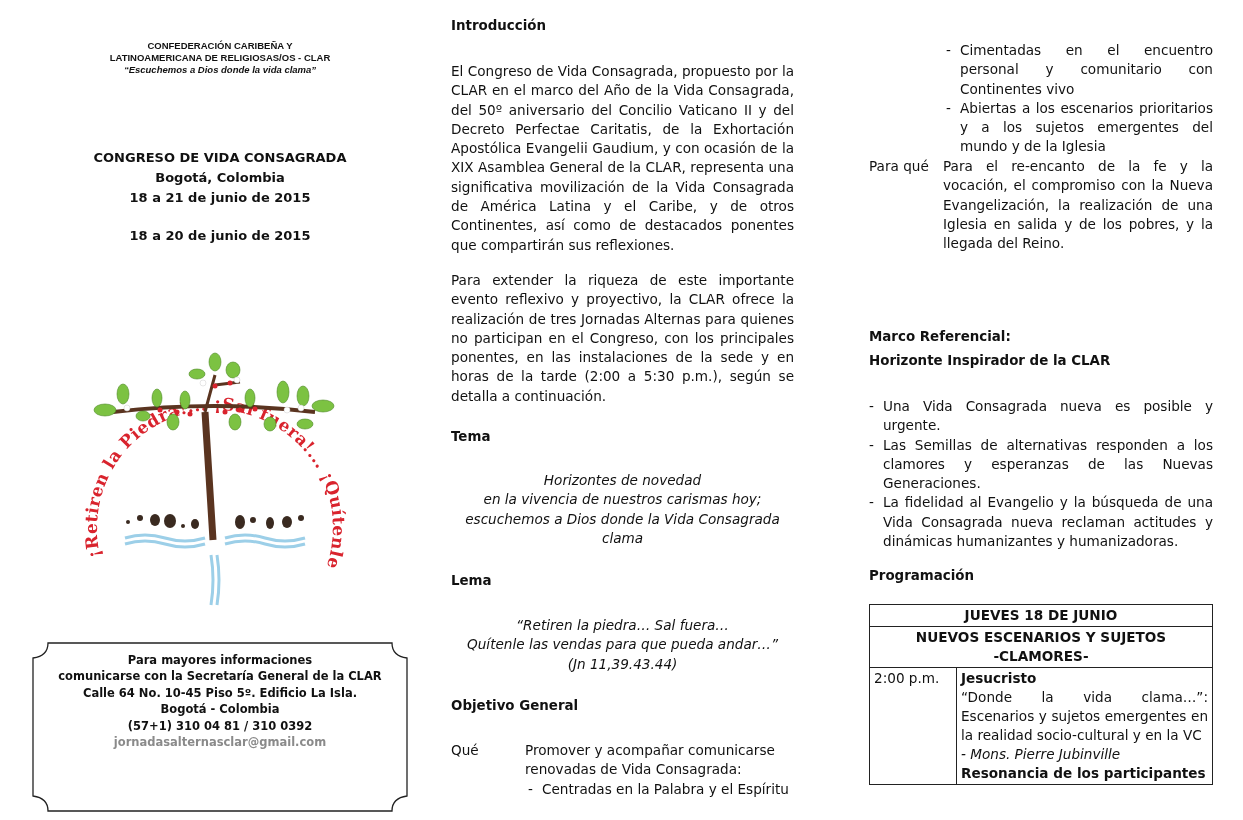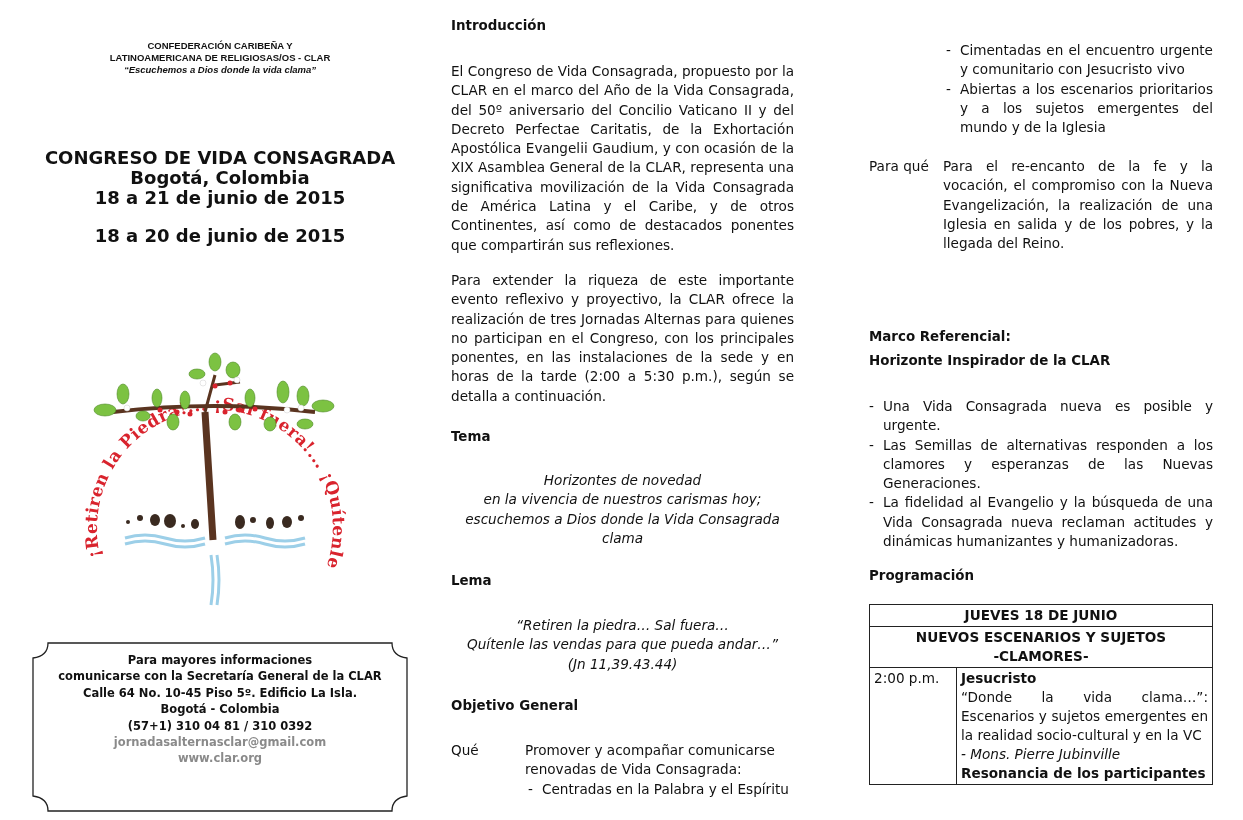--- a/index.html
+++ b/index.html
@@ -5,21 +5,21 @@
   html, body { margin:0; padding:0; background:#ffffff; }
   body { width:1243px; height:820px; position:relative; overflow:hidden;
          font-family:"DejaVu Sans", sans-serif; color:#111; }
   .col { position:absolute; top:0; }
   
   #left { left:40px; width:360px; }
   .org { position:absolute; top:40px; left:0; width:360px; text-align:center;
          font-family:"Liberation Sans", sans-serif; font-weight:bold; font-size:9.5px; line-height:12px; }
   .org .motto { font-style:italic; }
   .congress { position:absolute; top:148px; left:0; width:360px; text-align:center;
-              font-weight:bold; font-size:18px; line-height:20px; }
+              font-weight:bold; font-size:13px; line-height:20px; }
   .congress .gap { height:18px; }
   .logo { position:absolute; top:330px; left:25px; width:300px; height:280px; }
   .infobox { position:absolute; top:642px; left:-8px; width:376px; height:188px; }
   .infobox svg { position:absolute; top:0; left:0; }
   .infobox .txt { position:absolute; top:10px; left:0; width:376px; text-align:center;
                   font-weight:bold; font-size:11.5px; line-height:16.4px; }
   .infobox .muted { color:#8a8a8a; }
 
   
   .body-text { font-size:13.6px; line-height:19.3px; text-align:justify; }
@@ -139,21 +139,20 @@
     <svg width="376" height="170" viewBox="0 0 376 170">
       <path d="M 16,1 L 360,1 Q 360,14 375,16 L 375,154 Q 360,156 360,169 L 16,169 Q 16,156 1,154 L 1,16 Q 16,14 16,1 Z" fill="none" stroke="#222" stroke-width="1.3"></path>
     </svg>
     <div class="txt">
       <div>Para mayores informaciones</div>
       <div>comunicarse con la Secretaría General de la CLAR</div>
       <div>Calle 64 No. 10-45 Piso 5º. Edificio La Isla.</div>
       <div>Bogotá - Colombia</div>
       <div>(57+1) 310 04 81 / 310 0392</div>
       <div class="muted">jornadasalternasclar@gmail.com</div>
-      <div class="muted">www.clar.org</div>
     </div>
   </div>
 </div>
 
 <div id="mid" class="col">
   <div class="abs heading" style="top:18px">Introducción</div>
   <div class="abs body-text" style="top:62px">El Congreso de Vida Consagrada, propuesto por la CLAR en el marco del Año de la Vida Consagrada, del 50º aniversario del Concilio Vaticano II y del Decreto Perfectae Caritatis, de la Exhortación Apostólica Evangelii Gaudium, y con ocasión de la XIX Asamblea General de la CLAR, representa una significativa movilización de la Vida Consagrada de América Latina y el Caribe, y de otros Continentes, así como de destacados ponentes que compartirán sus reflexiones.</div>
   <div class="abs body-text" style="top:271px">Para extender la riqueza de este importante evento reflexivo y proyectivo, la CLAR ofrece la realización de tres Jornadas Alternas para quienes no participan en el Congreso, con los principales ponentes, en las instalaciones de la sede y en horas de la tarde (2:00 a 5:30 p.m.), según se detalla a continuación.</div>
 
   <div class="abs heading" style="top:429px">Tema</div>
@@ -183,21 +182,21 @@
         </div>
       </div>
     </div>
   </div>
 </div>
 
 <div id="right" class="col">
   <div class="abs body-text" style="top:41px; padding-left:77px; box-sizing:border-box">
     <div class="dash">
       <span class="d">-</span>
-      <span class="t">Cimentadas en el encuentro urgente y comunitario con Jesucristo vivo</span>
+      <span class="t">Cimentadas en el encuentro personal y comunitario con Continentes vivo</span>
     </div>
     <div class="dash">
       <span class="d">-</span>
       <span class="t">Abiertas a los escenarios prioritarios y a los sujetos emergentes del mundo y de la Iglesia</span>
     </div>
   </div>
 
   <div class="abs body-text" style="top:157px">
     <div class="row">
     </div>

